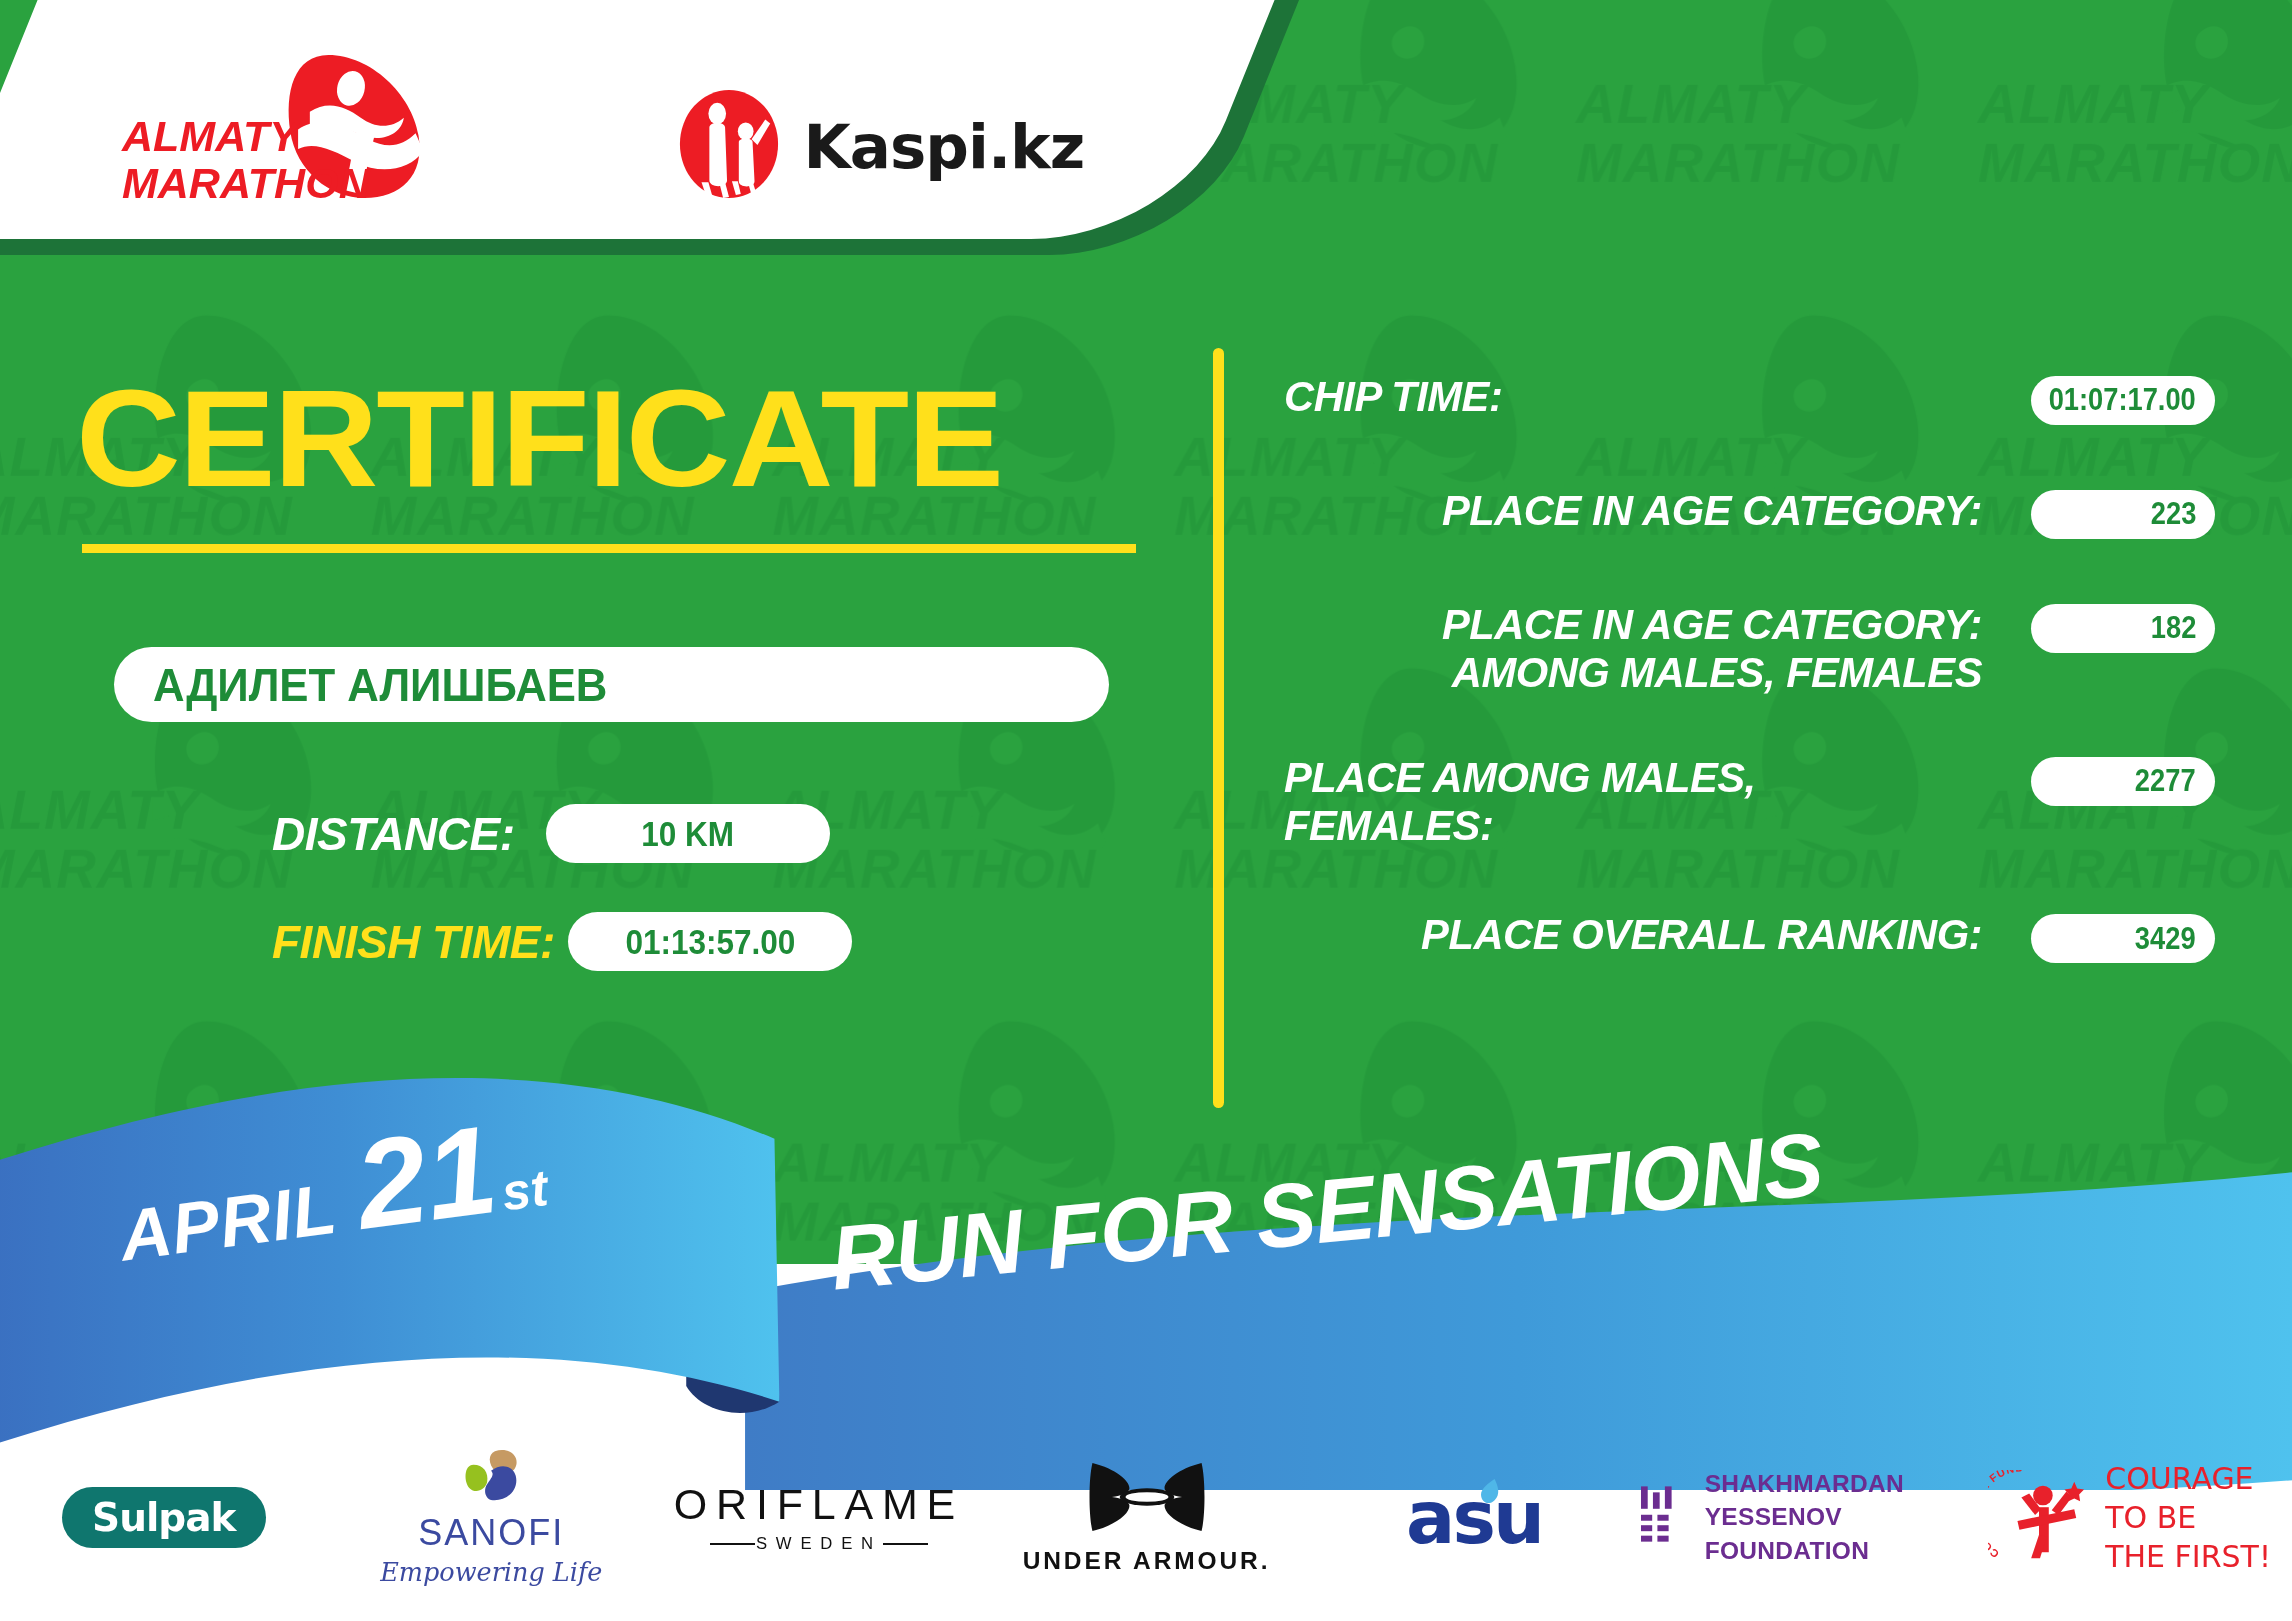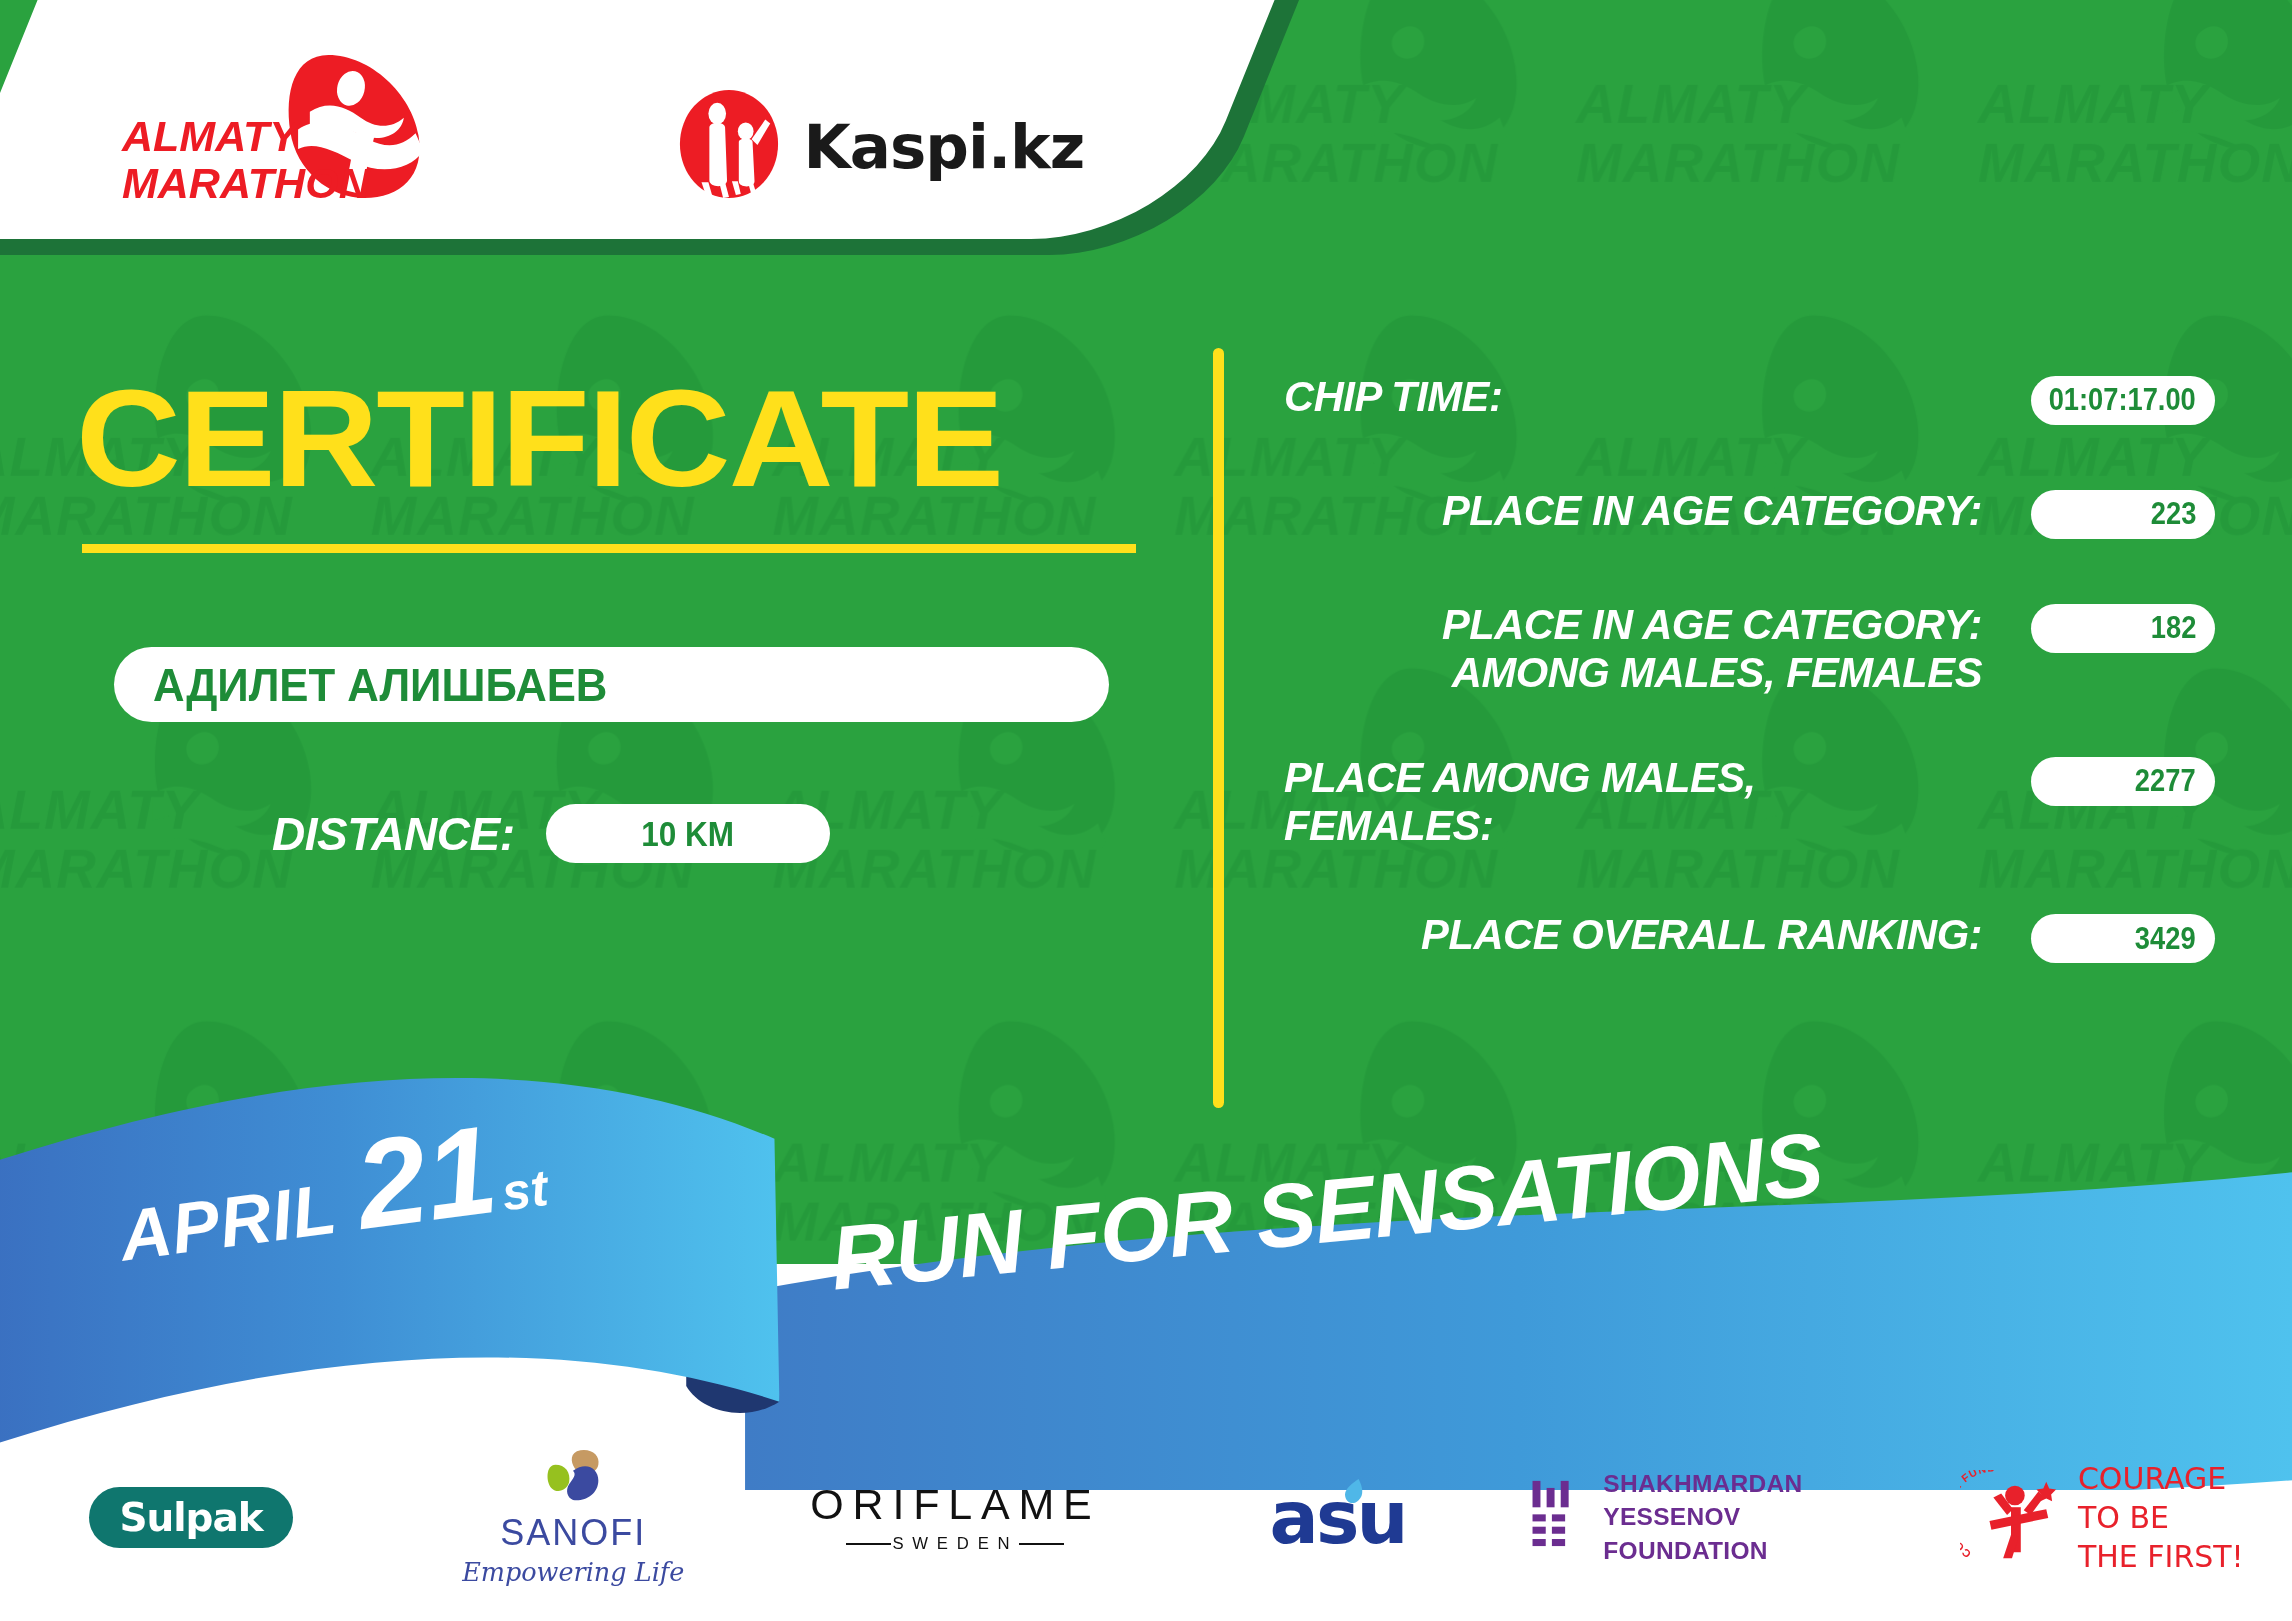--- a/index.html
+++ b/index.html
@@ -287,20 +287,26 @@
     <span id="name-value">АДИЛЕТ АЛИШБАЕВ</span>
   </div>
 
   <div class="left-row" id="row-distance">
     <span class="left-label lbl-white">DISTANCE:</span>
     <span class="left-pill">
       <span>10 KM</span>
     </span>
   </div>
 
+  <div class="left-row" id="row-finish">
+    <span class="left-label lbl-yellow">FINISH TIME:</span>
+    <span class="left-pill">
+      <span>01:13:57.00</span>
+    </span>
+  </div>
 
   <div id="stats">
 
     <div class="stat-row align-left r0">
       <div class="stat-label">CHIP TIME:</div>
       <div class="stat-pill">
         <span>01:07:17.00</span>
       </div>
     </div>
 
@@ -387,20 +393,31 @@
       <div class="oriflame">
         <div class="oriflame-word">ORIFLAME</div>
         <div class="oriflame-sub">
           <span class="bar"></span>
           <span>SWEDEN</span>
           <span class="bar"></span>
         </div>
       </div>
     </div>
 
+    <div class="sponsor">
+      <div class="ua">
+        <svg width="122" height="76" viewBox="0 0 124 78">
+          <path d="M6 4 C30 10 44 22 44 30 C44 34 36 38 26 39 C36 40 44 44 44 48 C44 56 30 68 6 74 C2 58 2 20 6 4 Z" fill="#111"></path>
+          <path d="M118 4 C94 10 80 22 80 30 C80 34 88 38 98 39 C88 40 80 44 80 48 C80 56 94 68 118 74 C122 58 122 20 118 4 Z" fill="#111"></path>
+          <ellipse cx="62" cy="39" rx="28" ry="9" fill="#111"></ellipse>
+          <ellipse cx="62" cy="39" rx="22" ry="5" fill="#fff"></ellipse>
+        </svg>
+        <div class="ua-word">UNDER ARMOUR.</div>
+      </div>
+    </div>
 
     <div class="sponsor">
       <div style="position:relative">
         <span class="asu-word">asu</span>
         <svg style="position:absolute;left:71px;top:2px" width="25.5" height="33" viewBox="0 0 26 34">
           <path d="M18 2 C22 10 24 18 18 24 C12 30 4 26 4 18 C4 12 12 6 18 2 Z" fill="#4fb7e8"></path>
         </svg>
       </div>
     </div>
 

